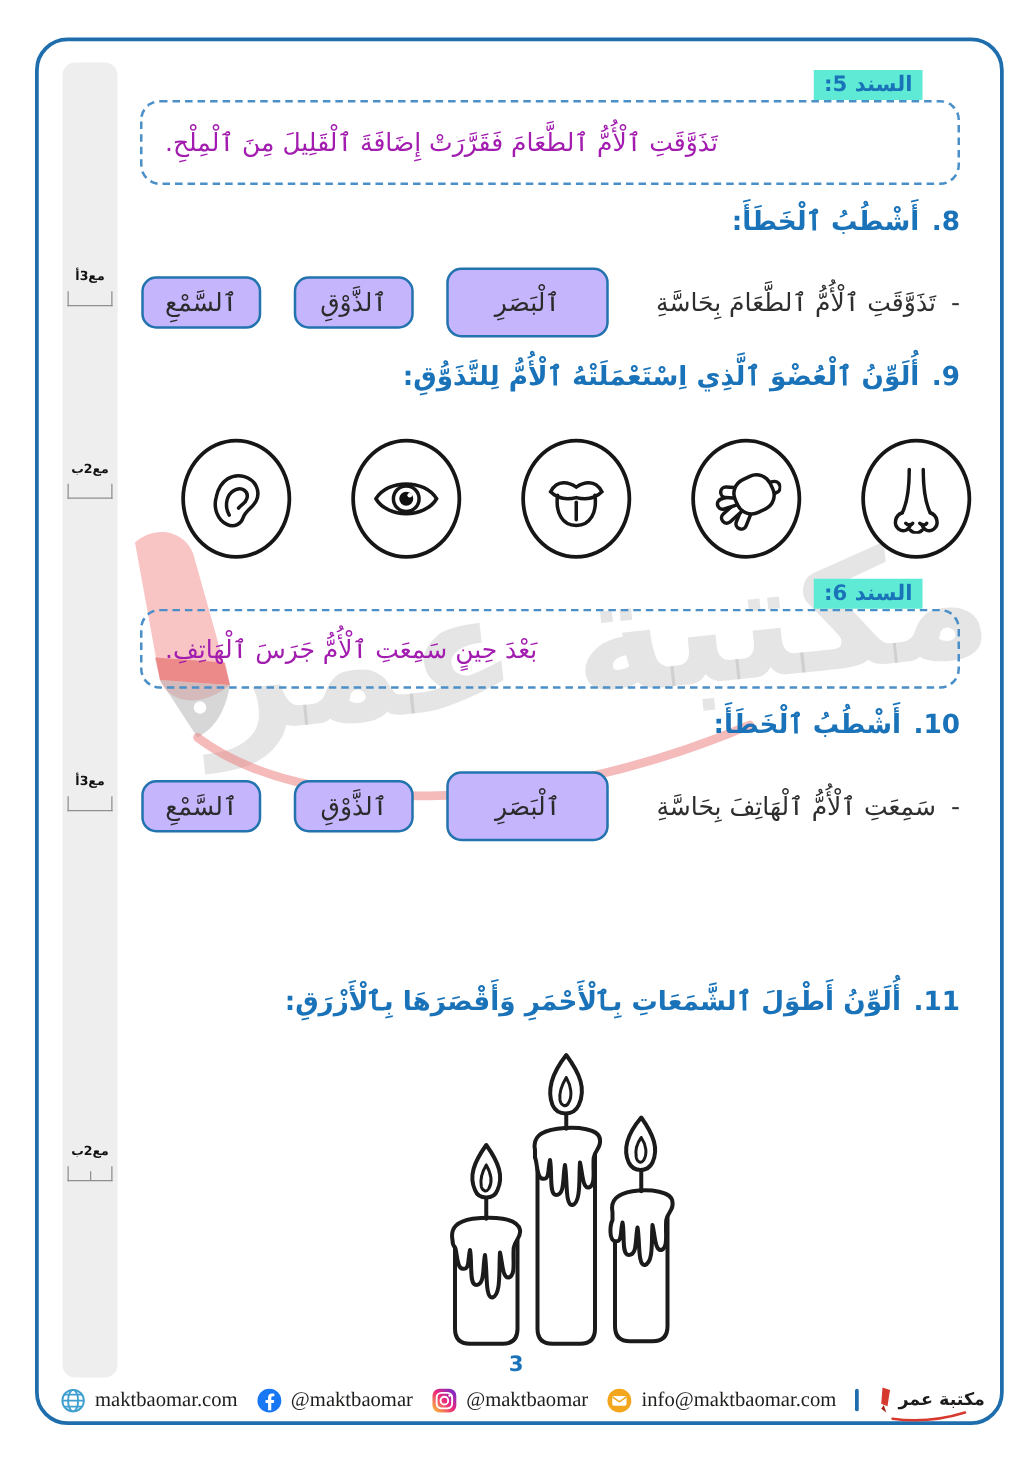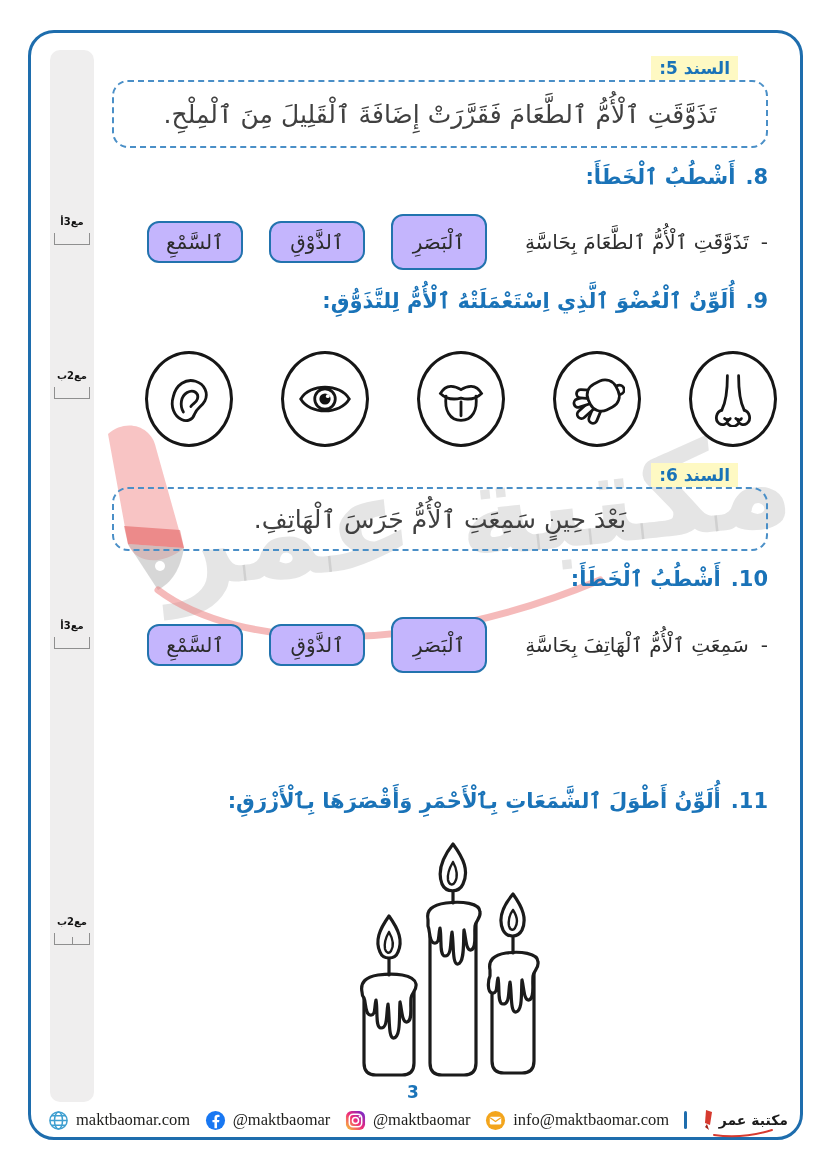--- a/index.html
+++ b/index.html
@@ -26,40 +26,40 @@
   }
   .watermark-pen{position:absolute;left:80px;top:420px;}
   
   .content{position:absolute;left:0;top:0;width:826px;height:1169px;z-index:2;}
   .sanad-box{
     position:absolute;left:112px;width:656px;box-sizing:border-box;
     border:2.6px dashed #4a8fc7;border-radius:16px;
     display:flex;align-items:center;direction:rtl;
   }
   .sanad-box .sanad-text{
-    width:100%;text-align:center;padding:0 18px;font-size:25px;color:#404040;
+    width:100%;text-align:left;padding:0 18px;font-size:20px;color:#a21caf;
   }
   .sanad-label{
     position:absolute;top:-26px;right:28px;height:24px;line-height:24px;
-    padding:0 8px;background:#fef9c3;color:#1a73b8;font-weight:bold;font-size:17px;direction:rtl;
+    padding:0 8px;background:#5eead4;color:#1a73b8;font-weight:bold;font-size:17px;direction:rtl;
   }
   .q-header{
     position:absolute;right:58px;direction:rtl;display:flex;gap:10px;align-items:baseline;
     color:#1a73b8;font-weight:bold;font-size:21px;
   }
   .q-row{
     position:absolute;left:112px;right:58px;display:flex;direction:rtl;align-items:center;
     gap:26px;font-size:20px;
   }
   .q-row .stem{display:flex;direction:rtl;gap:12px;align-items:center;margin-left:12px;}
   .option-box{
     background:#c4b5fd;border:2.6px solid #2273ae;border-radius:12px;
     padding:7px 16px;min-width:60px;text-align:center;font-size:20px;color:#2b2b2b;
   }
-  .option-box.primary{padding:14px 16px;}
+  .option-box.primary{padding:14px 33px;}
   .senses-row{
     position:absolute;left:145px;top:351px;width:632px;display:flex;justify-content:space-between;
   }
   .sense-circle{
     width:88px;height:96px;border:3px solid #161616;border-radius:50%;background:#fff;
     display:flex;align-items:center;justify-content:center;box-sizing:border-box;
   }
   .candles{position:absolute;left:348px;top:842px;}
   .page-number{
     position:absolute;left:0;top:1082px;width:826px;text-align:center;

